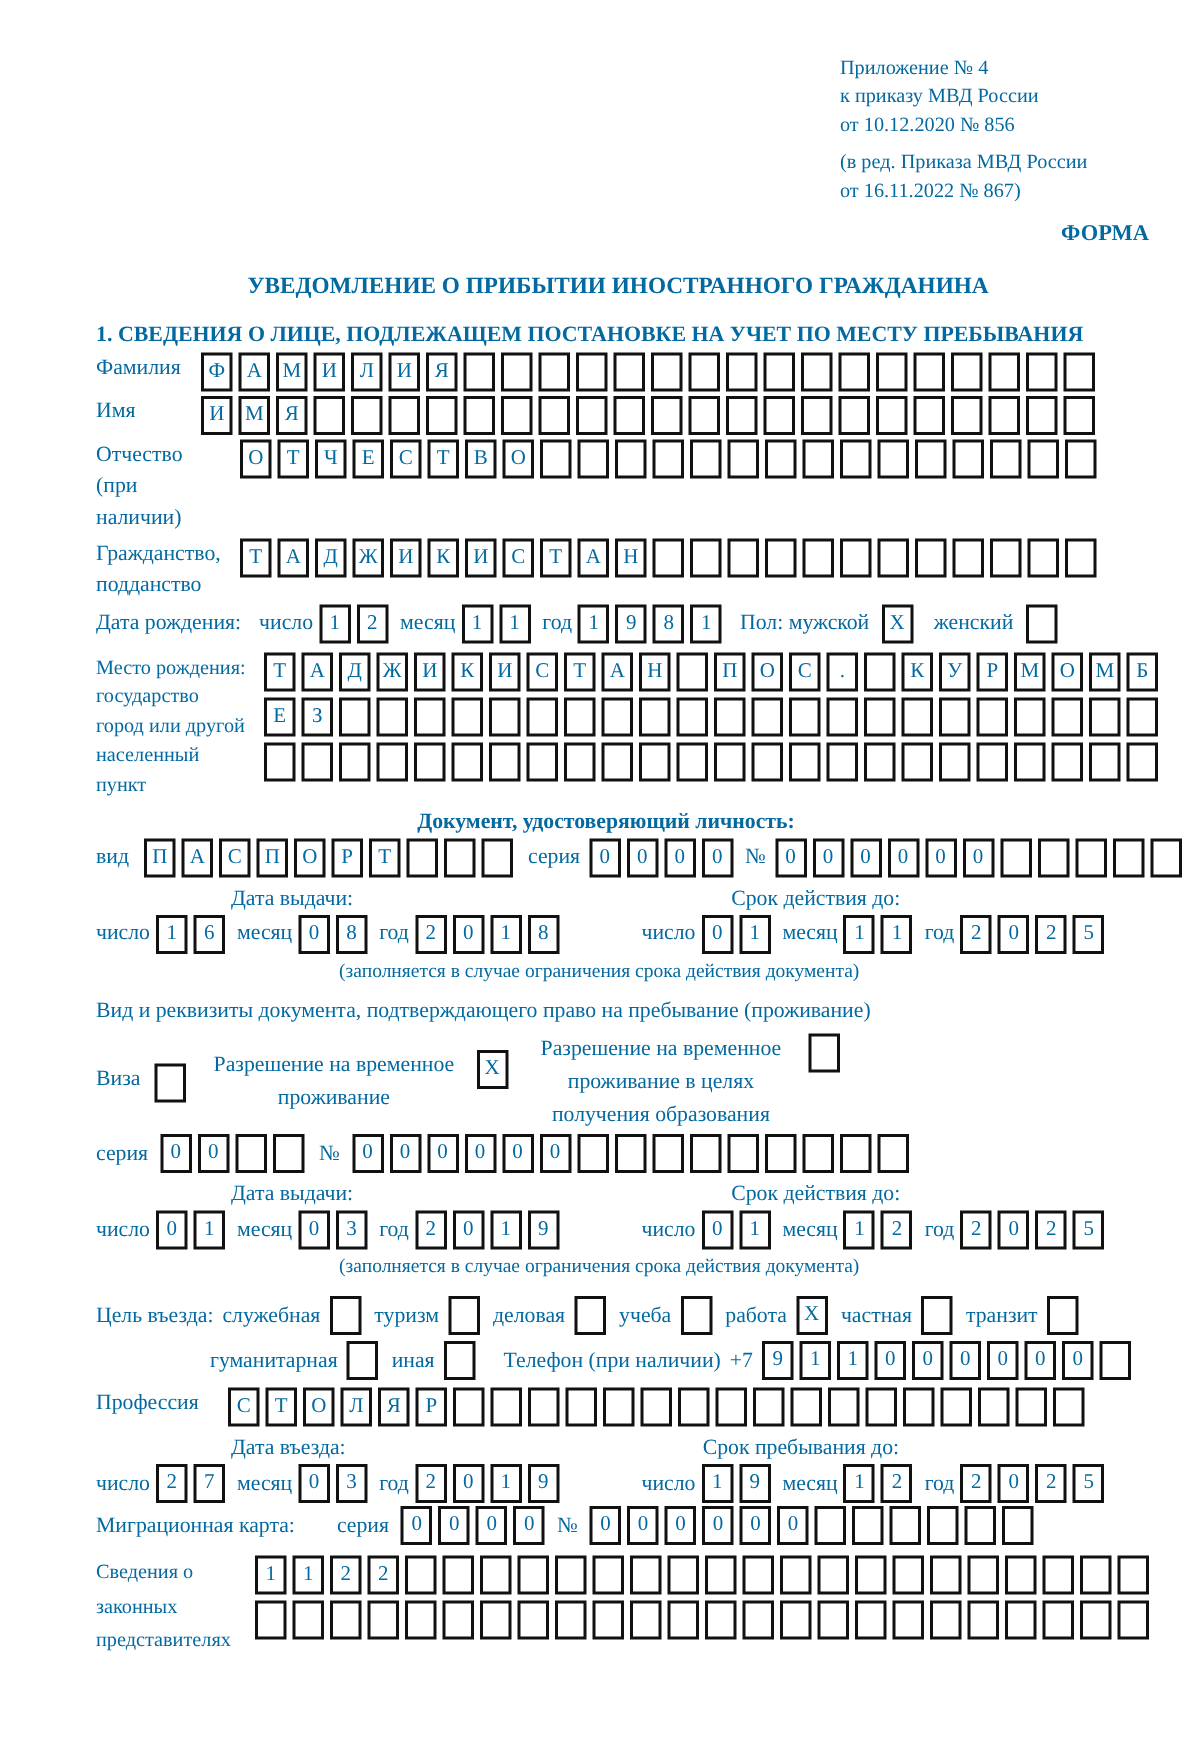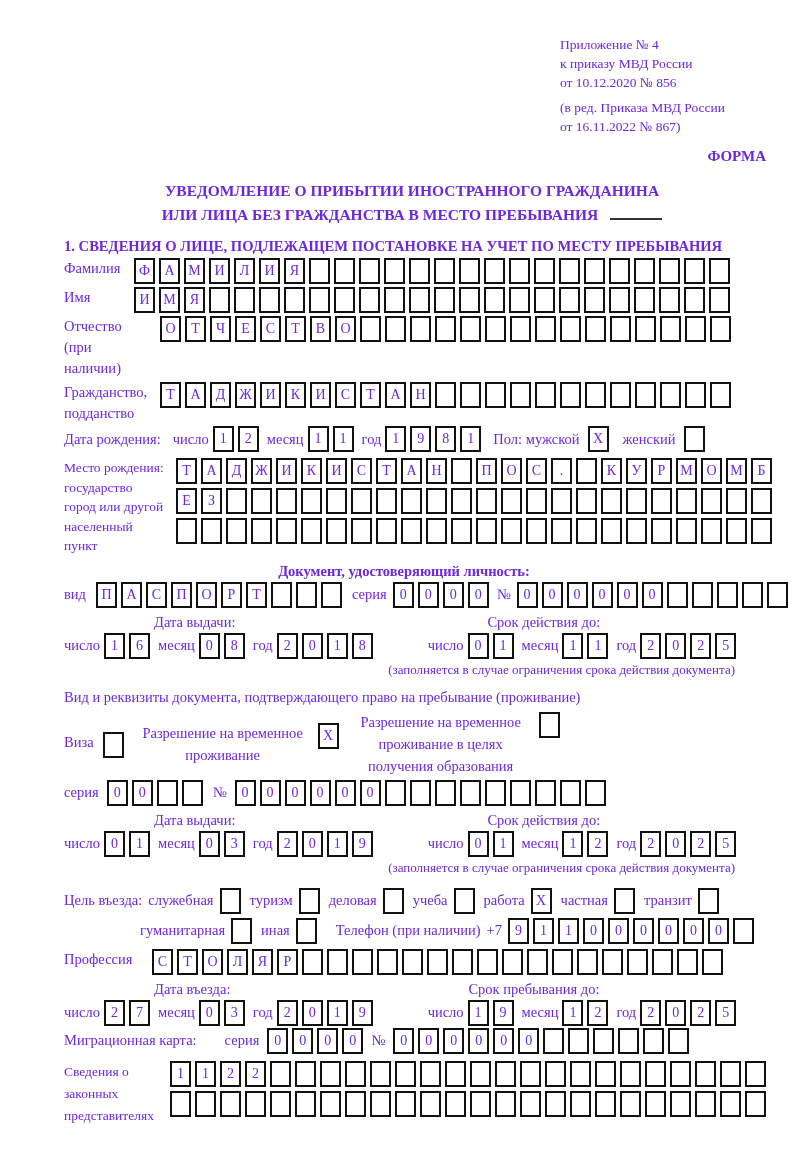--- a/index.html
+++ b/index.html
@@ -1,17 +1,17 @@
 <!DOCTYPE html>
 <html><head>
 <meta charset="utf-8">
 <style>
   html,body{margin:0;padding:0;background:#fff;}
   .page{
-    width:800px;height:1163px;background:#fff;color:#6d28d9;
+    width:800px;height:1163px;background:#fff;color:#0369a1;
     font-family:"Liberation Serif","DejaVu Serif",serif;
     box-sizing:border-box;padding:36px 0 10px 64px;
     position:relative;overflow:hidden;
   }
   .appendix{margin-left:496px;font-size:13.5px;line-height:1.4;}
   .amend{margin-top:6px;}
   .forma{font-weight:bold;font-size:15px;text-align:right;padding-right:34px;margin-top:12px;}
   .title{text-align:center;font-weight:bold;font-size:15.5px;line-height:1.5;margin-top:14px;padding-right:40px;}
   .blank-line{display:inline-block;width:52px;border-bottom:2px solid #333;margin-left:12px;}
   .sect{font-weight:bold;font-size:14.6px;margin-top:12px;}
@@ -27,21 +27,21 @@
   .stack .bxs{margin-bottom:4px;} .mt10{margin-top:10px;} .mt8{margin-top:8px;} .mt6{margin-top:6px;} .mt16{}
   .center-b{font-weight:bold;font-size:14.5px;text-align:center;margin-top:7px;padding-right:56px;}
   .gap8{width:8px;flex:none;}
   .dheads{display:flex;font-size:14.5px;margin-top:6px;}
   .dh1{margin-left:90px;} .dh2{margin-left:252px;} .dh2b{margin-left:238px;}
   .drow{display:flex;align-items:center;margin-top:2px;}
   .dg{display:flex;align-items:center;}
   .dg .dlbl{font-size:14.5px;margin-right:4px;}
   .dlbl.m{margin-left:8px;}
   .dg2{margin-left:55px;}
-  .note{font-size:13px;text-align:right;padding-right:65px;margin-top:3px;}
+  .note{font-size:13px;text-align:center;padding-right:65px;margin-top:3px;}
   .intro{font-size:14.5px;line-height:1.7;margin-top:7px;}
   .cbrow{display:flex;align-items:center;margin-top:3px;}
   .cbitem{display:flex;align-items:flex-start;gap:9px;margin-right:13px;}
   .cbl{font-size:14.5px;line-height:1.5;}
   .cbl.c2{width:172px;text-align:center;} .cbl.c3{width:178px;text-align:center;}
   .prow{display:flex;align-items:center;margin-top:12px;flex-wrap:nowrap;}
   .prow .plbl{font-size:14.5px;margin-right:6px;}
   .prow .bxs{margin-right:9px;}
   .indent76{margin-left:76px;}
   .phone-lbl{margin-left:10px;margin-right:10px;}
@@ -58,21 +58,20 @@
     <div>к приказу МВД России</div>
     <div>от 10.12.2020 № 856</div>
     <div class="amend">(в ред. Приказа МВД России</div>
     <div>от 16.11.2022 № 867)</div>
   </div>
 
   <div class="forma">ФОРМА</div>
 
   <div class="title">
     <div>УВЕДОМЛЕНИЕ О ПРИБЫТИИ ИНОСТРАННОГО ГРАЖДАНИНА</div>
-    <div><span>ИЛИ ЛИЦА БЕЗ ГРАЖДАНСТВА В МЕСТО ПРЕБЫВАНИЯ</span><span class="blank-line"></span></div>
   </div>
 
   <div class="sect">1. СВЕДЕНИЯ О ЛИЦЕ, ПОДЛЕЖАЩЕМ ПОСТАНОВКЕ НА УЧЕТ ПО МЕСТУ ПРЕБЫВАНИЯ</div>
 
   <div class="row mt16">
     <span class="lbl w62">Фамилия</span>
     <span class="gap8"></span>
     <span class="bxs">
         <span class="box">Ф</span>
         <span class="box">А</span>

